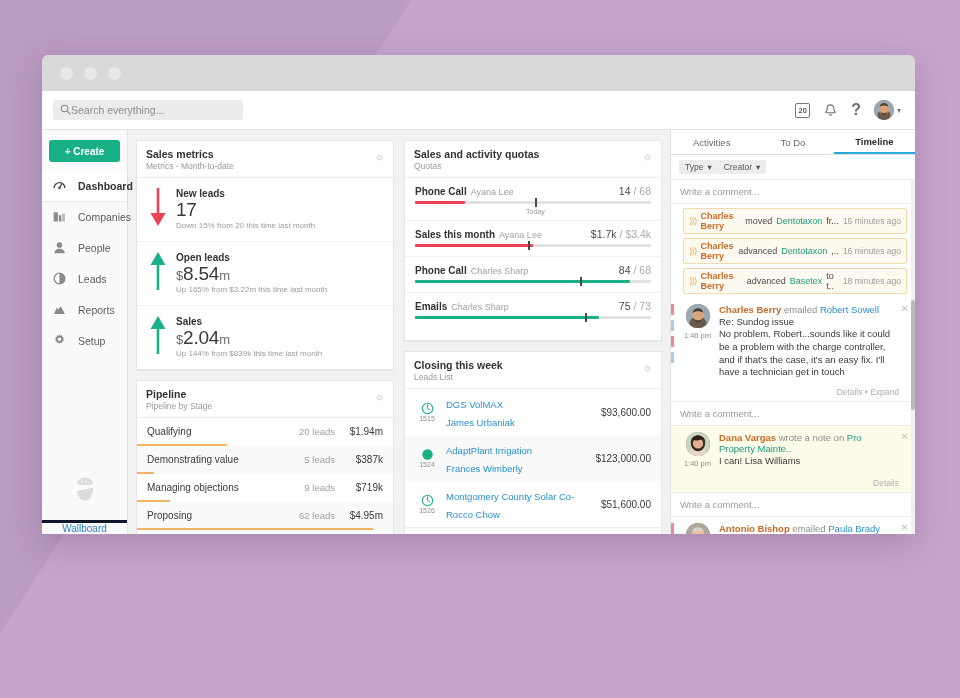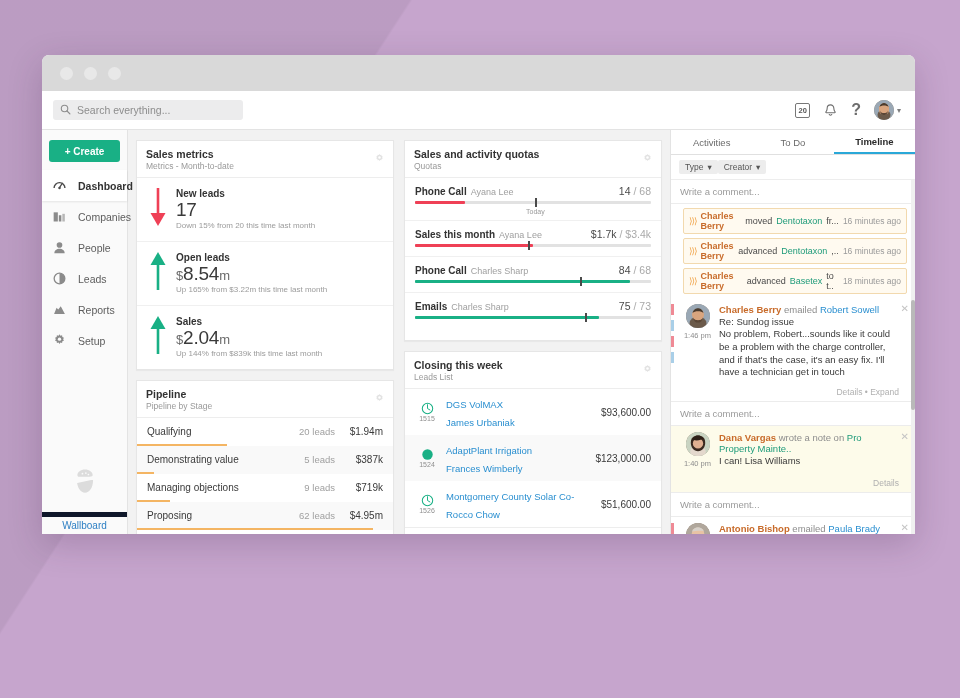--- a/index.html
+++ b/index.html
@@ -35,21 +35,21 @@
     background: #fff; border-bottom: 1px solid #e3e3e3;
   }
   #logo-cell {
     width: 86px; flex: 0 0 86px; display: flex; align-items: center; justify-content: center;
     border-right: 1px solid #e8e8e8;
   }
   #logo-text { font-size: 15.5px; font-weight: bold; color: #3b3177; letter-spacing: 0.6px; }
   #header-main { flex: 1; display: flex; align-items: center; padding: 0 10px 0 11px; }
   #search-box {
     width: 190px; height: 20px; background: #ececed; border-radius: 3px;
-    display: flex; align-items: center; padding: 0 7px; gap: 6px;
+    display: flex; align-items: center; padding: 0 7px; gap: 0;
   }
   #search-placeholder { font-size: 10.5px; color: #8d8d8d; }
   #header-icons { margin-left: auto; display: flex; align-items: center; gap: 13px; padding-right: 4px; }
   .hdr-icon { display: flex; align-items: center; justify-content: center; color: #6d6d6d; }
   #cal-icon {
     width: 15px; height: 15px; border: 1.6px solid #777; border-radius: 2px;
     font-size: 7.5px; color: #555; display: flex; align-items: center; justify-content: center;
     font-weight: bold;
   }
   #help-icon { font-size: 16px; color: #6d6d6d; font-weight: bold; }
@@ -74,21 +74,21 @@
   .nav-item {
     height: 31px; display: flex; align-items: center; gap: 11px; padding-left: 10px;
     font-size: 10.5px; color: #5d5d5d; cursor: pointer;
   }
   .nav-item.active { background: #fff; color: #333; font-weight: bold;
     box-shadow: 0 1px 2px rgba(0,0,0,0.09); position: relative; z-index: 2; }
   .nav-ico { width: 15px; height: 15px; display: flex; align-items: center; justify-content: center; color: #8b8b8b; flex: 0 0 15px;}
   .nav-item.active .nav-ico { color: #4a4a4a; }
   #sidebar-logo { margin-top: auto; display: flex; justify-content: center; padding-bottom: 12px; color: #dcdcdc; }
   #wallboard {
-    border-top: 5px solid #0f172a; height: 22px; display: flex; align-items: center;
+    border-top: 3px solid #0f172a; height: 14px; display: flex; align-items: center;
     justify-content: center; font-size: 10px; color: #2f80c4; cursor: pointer; background: #fafafa;
   }
   
   #dash {
     flex: 1; background: #f2f2f2; display: flex; gap: 10px; padding: 10px 8px 0 8px; min-width: 0;
   }
   .col { flex: 1; display: flex; flex-direction: column; gap: 10px; min-width: 0; }
   .card { background: #fff; border: 1px solid #e6e6e6; box-shadow: 0 1px 1px rgba(0,0,0,0.04); }
   .card-head { padding: 7px 9px 6px 9px; border-bottom: 1px solid #ededed; position: relative; }
   .card-title { font-size: 10.5px; font-weight: bold; color: #333; }

